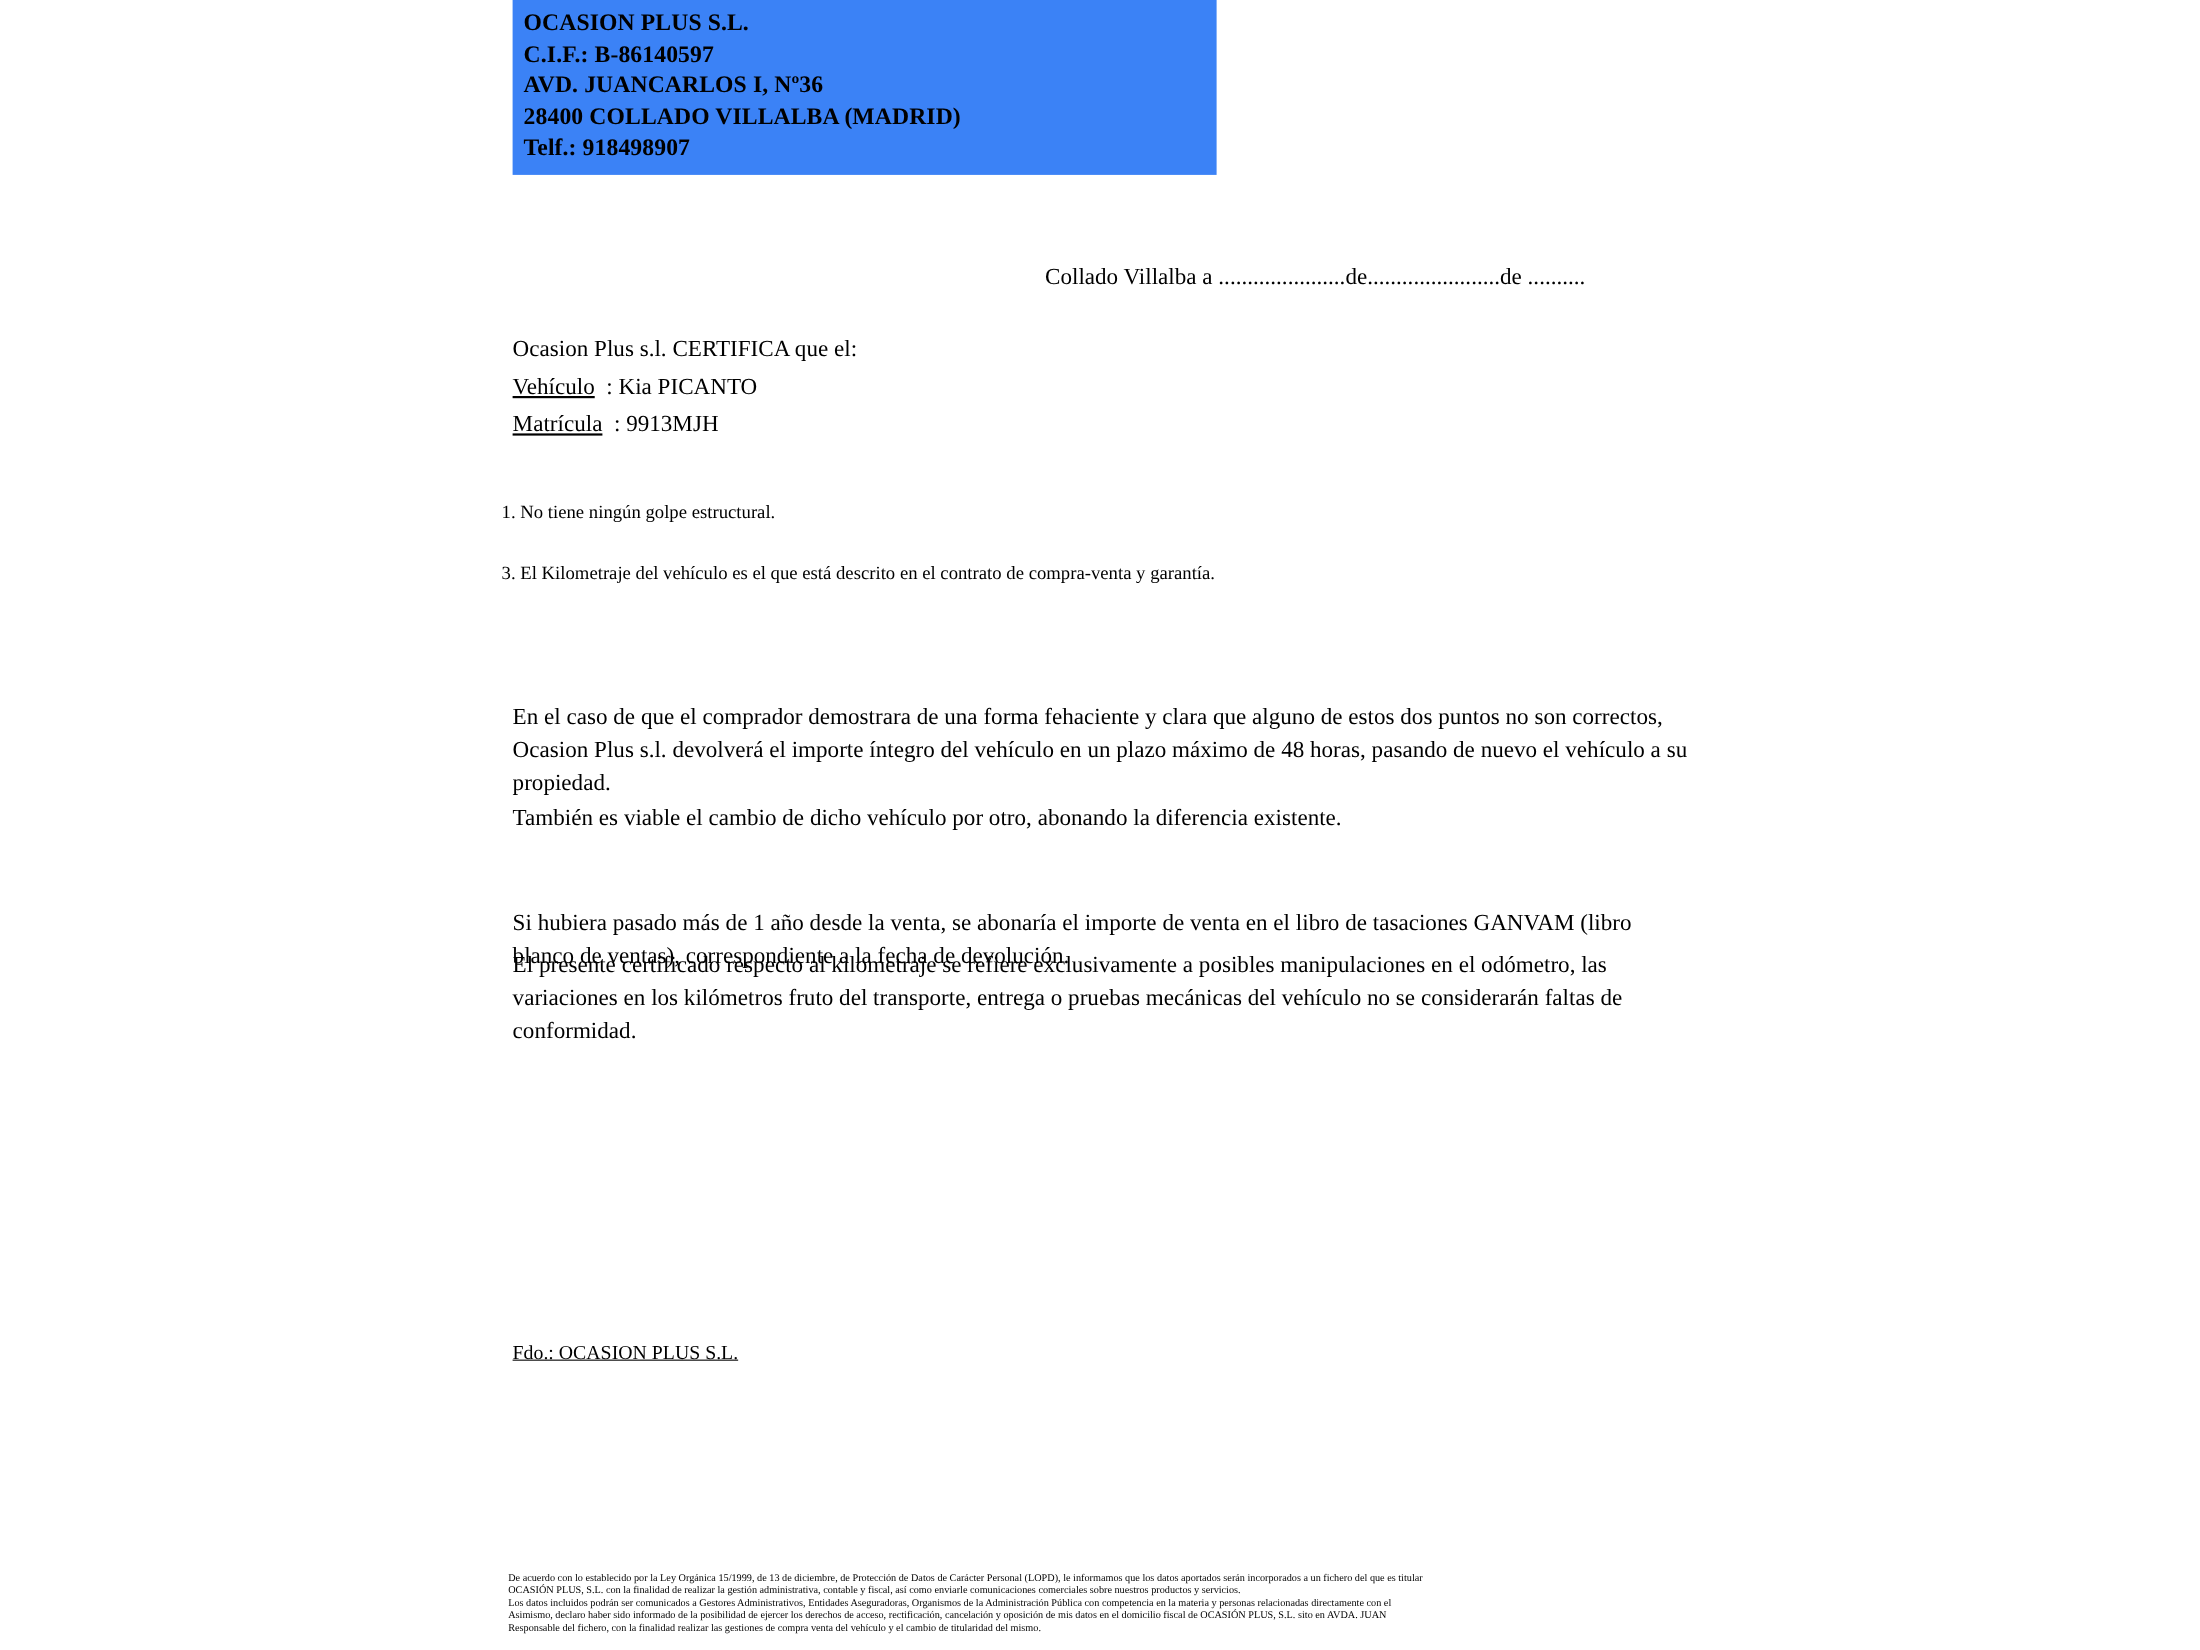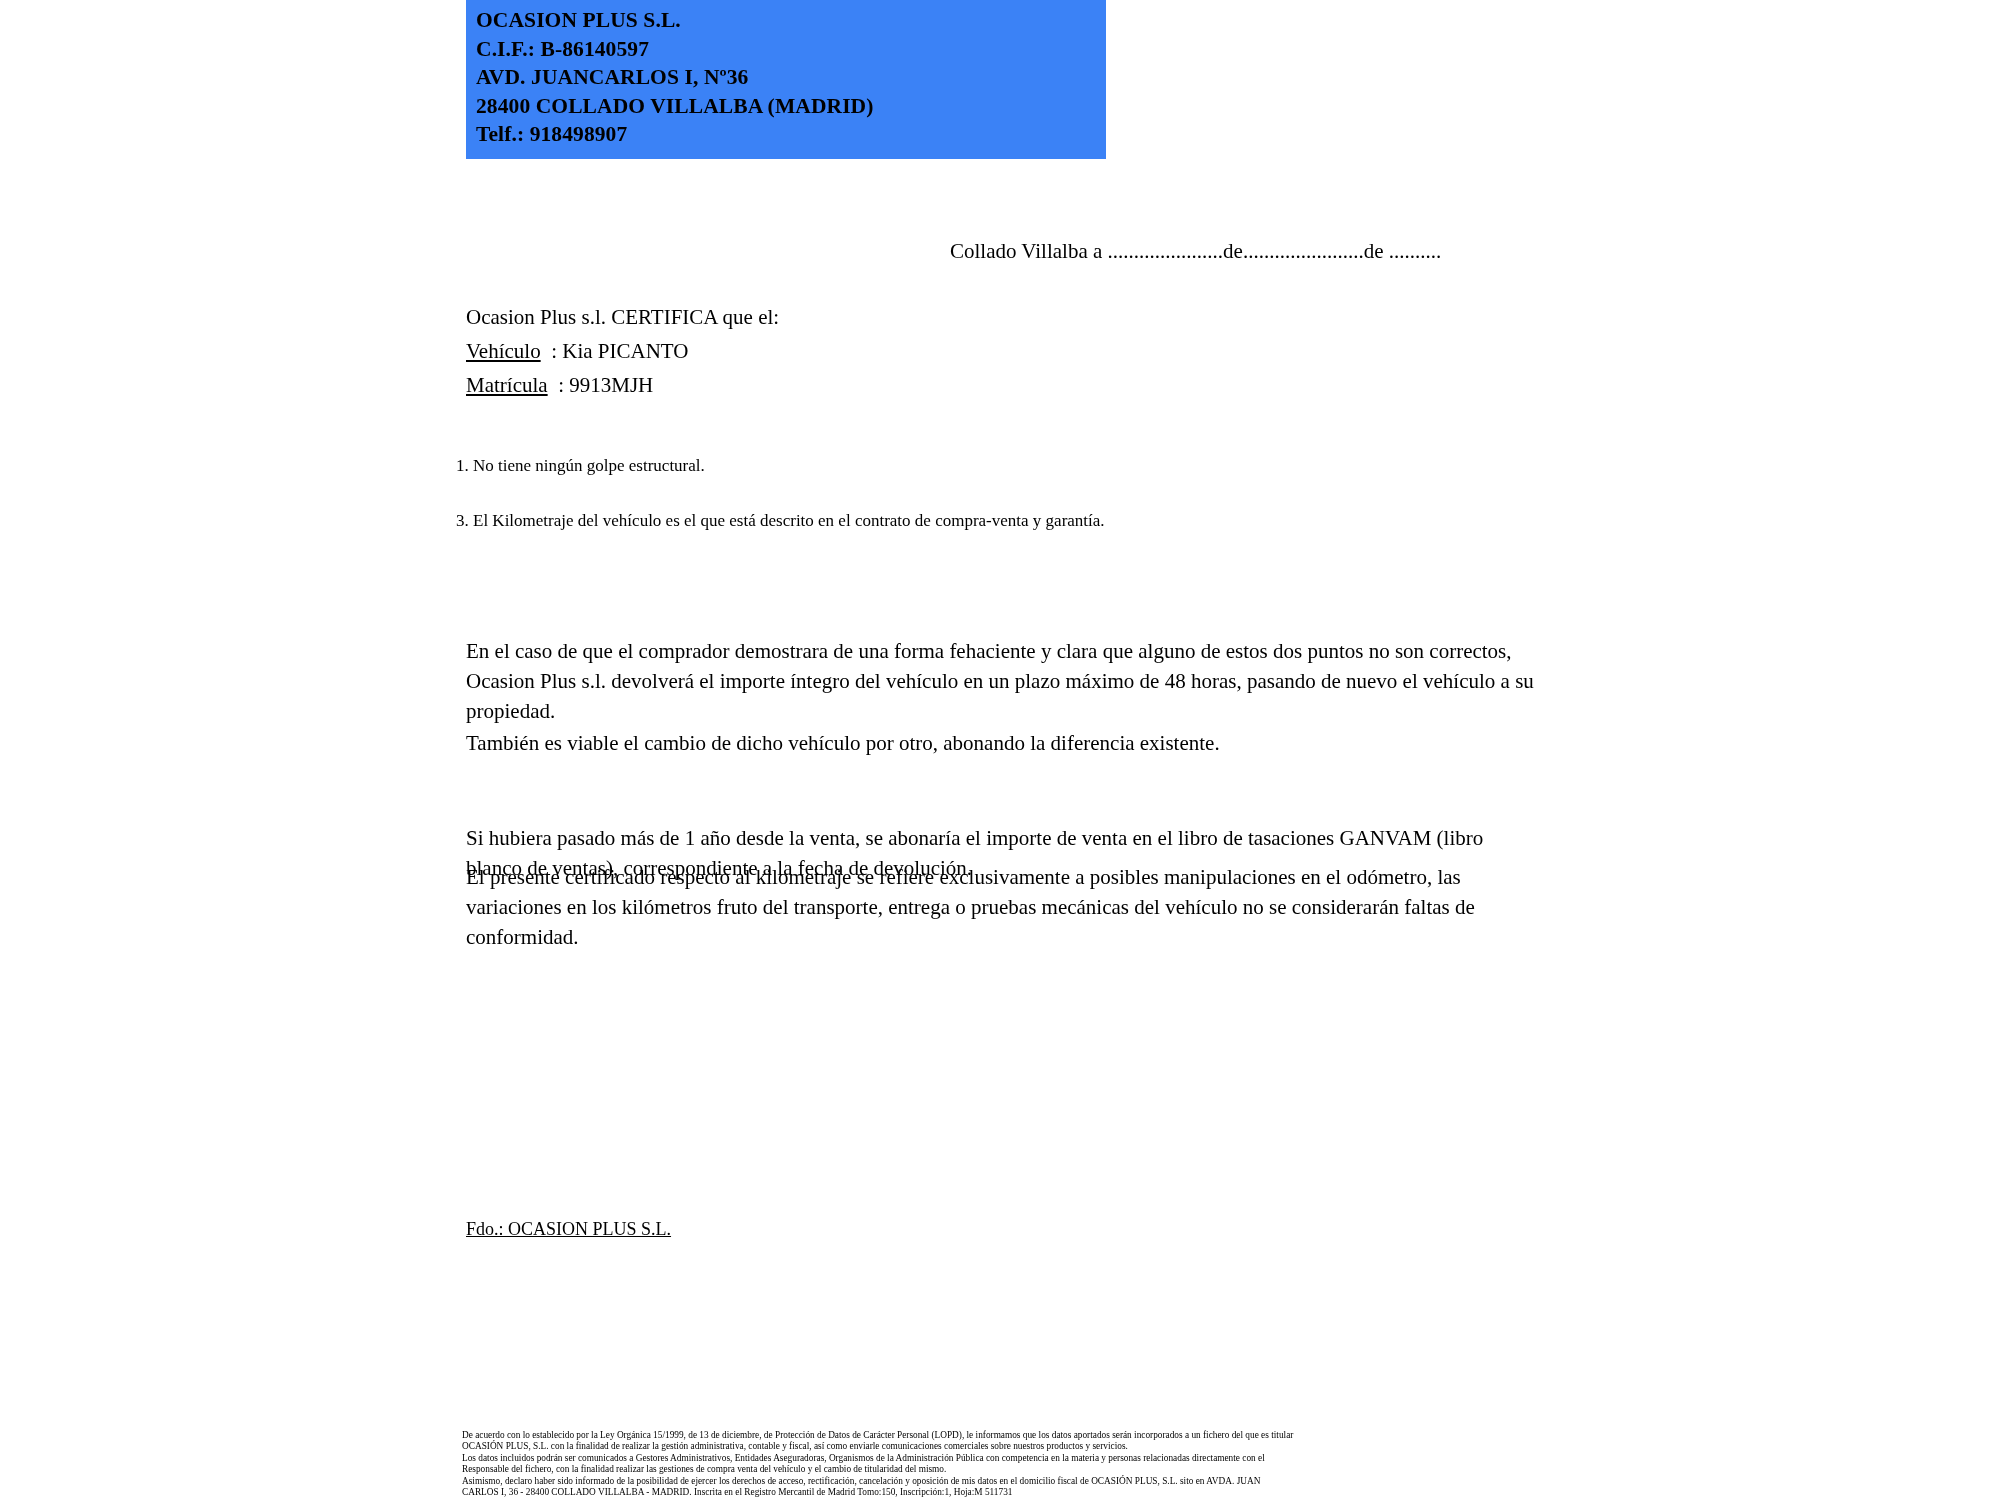--- a/index.html
+++ b/index.html
@@ -144,18 +144,17 @@
   <div class="para para-2">También es viable el cambio de dicho vehículo por otro, abonando la diferencia existente.</div>
   <div class="para para-3">Si hubiera pasado más de 1 año desde la venta, se abonaría el importe de venta en el libro de tasaciones GANVAM (libro blanco de ventas), correspondiente a la fecha de devolución.</div>
   <div class="para para-4">El presente certificado respecto al kilometraje se refiere exclusivamente a posibles manipulaciones en el odómetro, las variaciones en los kilómetros fruto del transporte, entrega o pruebas mecánicas del vehículo no se considerarán faltas de conformidad.</div>
 
   <div class="signature">Fdo.: OCASION PLUS S.L.</div>
 
   <div class="legal">
     <p>De acuerdo con lo establecido por la Ley Orgánica 15/1999, de 13 de diciembre, de Protección de Datos de Carácter Personal (LOPD), le informamos que los datos aportados serán incorporados a un fichero del que es titular</p>
     <p>OCASIÓN PLUS, S.L. con la finalidad de realizar la gestión administrativa, contable y fiscal, así como enviarle comunicaciones comerciales sobre nuestros productos y servicios.</p>
     <p>Los datos incluidos podrán ser comunicados a Gestores Administrativos, Entidades Aseguradoras, Organismos de la Administración Pública con competencia en la materia y personas relacionadas directamente con el</p>
+    <p>Asimismo, declaro haber sido informado de la posibilidad de ejercer los derechos de acceso, rectificación, cancelación y oposición de mis datos en el domicilio fiscal de OCASIÓN PLUS, S.L. sito en AVDA. JUAN</p>
     <p>Responsable del fichero, con la finalidad realizar las gestiones de compra venta del vehículo y el cambio de titularidad del mismo.</p>
-    <p>Asimismo, declaro haber sido informado de la posibilidad de ejercer los derechos de acceso, rectificación, cancelación y oposición de mis datos en el domicilio fiscal de OCASIÓN PLUS, S.L. sito en AVDA. JUAN</p>
-    <p>CARLOS I, 36 - 28400 COLLADO VILLALBA - MADRID. Inscrita en el Registro Mercantil de Madrid Tomo:150, Inscripción:1, Hoja:M 511731</p>
   </div>
 
 </div>
 
 </body></html>

